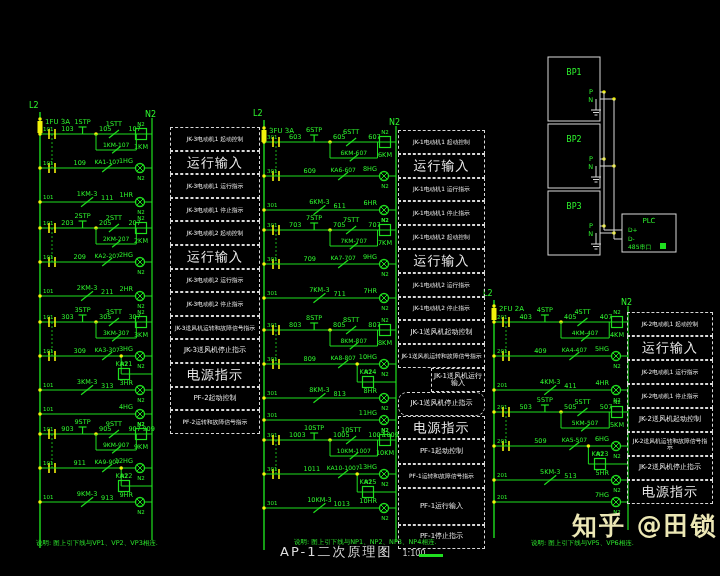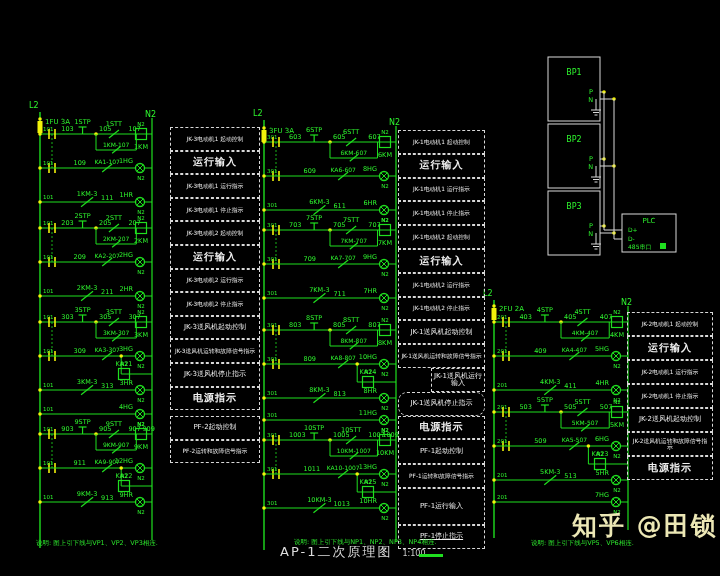--- a/index.html
+++ b/index.html
@@ -3,21 +3,21 @@
 <meta charset="utf-8">
 <style>
   html,body{margin:0;padding:0;background:#000;}
   .canvas{position:relative;width:720px;height:576px;background:#000;overflow:hidden;
           font-family:"DejaVu Sans",sans-serif;}
   #circuit{position:absolute;left:0;top:0;}
   .boxcol{position:absolute;display:flex;flex-direction:column;}
   .sigbox{box-sizing:border-box;border:1px dashed #d8d8d8;color:#f0f0f0;
           display:flex;align-items:center;justify-content:center;text-align:center;
           font-size:7px;line-height:1.05;padding:0 2px;overflow:hidden;}
-  .sigbox.hl{font-weight:bold;font-size:10px;letter-spacing:1px;text-align:center;}
+  .sigbox.hl{font-weight:normal;font-size:13px;letter-spacing:1px;text-align:center;}
   .sigbox.long{font-size:5.8px;}
   .note{position:absolute;color:#2ce32c;font-size:6.5px;white-space:nowrap;}
   .title-block{position:absolute;left:280px;top:541px;color:#dcdcdc;white-space:nowrap;}
   .title-main{font-size:13px;letter-spacing:2px;}
   .title-scale{font-size:8px;margin-left:10px;color:#d0d0d0;}
   .scalebar{position:absolute;left:419px;top:554px;width:24px;height:3px;background:#1fdf1f;}
   .watermark{position:absolute;left:572px;top:509px;color:#fef9c3;opacity:.93;
              font-size:25px;letter-spacing:2px;z-index:5;white-space:nowrap;font-weight:bold;}
 </style>
 </head>
@@ -658,53 +658,53 @@
 
   <div class="boxcol" id="boxcol-0" style="left: 170px; top: 127px; width: 90px;">
       <div class="sigbox long" style="height: 23.6px;">JK-3电动机1 起动控制</div>
       <div class="sigbox hl" style="height: 23.6px;">运行输入</div>
       <div class="sigbox long" style="height: 23.6px;">JK-3电动机1 运行指示</div>
       <div class="sigbox long" style="height: 23.6px;">JK-3电动机1 停止指示</div>
       <div class="sigbox long" style="height: 23.6px;">JK-3电动机2 起动控制</div>
       <div class="sigbox hl" style="height: 23.6px;">运行输入</div>
       <div class="sigbox long" style="height: 23.6px;">JK-3电动机2 运行指示</div>
       <div class="sigbox long" style="height: 23.6px;">JK-3电动机2 停止指示</div>
-      <div class="sigbox" style="height: 23.6px;">JK-3送风机起动控制</div>
       <div class="sigbox long" style="height: 23.6px;">JK-3送风机运转和故障信号指示</div>
       <div class="sigbox" style="height: 23.6px;">JK-3送风机停止指示</div>
       <div class="sigbox hl" style="height: 23.6px;">电源指示</div>
-      <div class="sigbox" style="height: 23.6px; margin-top: 6px;">PF-2起动控制</div>
+      <div class="sigbox" style="height: 23.6px;">PF-2起动控制</div>
       <div class="sigbox long" style="height: 23.6px;">PF-2运转和故障信号指示</div>
     </div>
   <div class="boxcol" id="boxcol-1" style="left: 398px; top: 130px; width: 87px;">
       <div class="sigbox long" style="height: 23.8px;">JK-1电动机1 起动控制</div>
       <div class="sigbox hl" style="height: 23.8px;">运行输入</div>
       <div class="sigbox long" style="height: 23.8px;">JK-1电动机1 运行指示</div>
       <div class="sigbox long" style="height: 23.8px;">JK-1电动机1 停止指示</div>
       <div class="sigbox long" style="height: 23.8px;">JK-1电动机2 起动控制</div>
       <div class="sigbox hl" style="height: 23.8px;">运行输入</div>
       <div class="sigbox long" style="height: 23.8px;">JK-1电动机2 运行指示</div>
       <div class="sigbox long" style="height: 23.8px;">JK-1电动机2 停止指示</div>
       <div class="sigbox" style="height: 23.8px;">JK-1送风机起动控制</div>
       <div class="sigbox long" style="height: 23.8px;">JK-1送风机运转和故障信号指示</div>
       <div class="sigbox" style="height: 23.8px; margin-left: 33px;">JK-1送风机运行输入</div>
       <div class="sigbox" style="height: 23.8px; border-radius: 9px;">JK-1送风机停止指示</div>
       <div class="sigbox hl" style="height: 23.8px;">电源指示</div>
       <div class="sigbox" style="height: 25px;">PF-1起动控制</div>
       <div class="sigbox long" style="height: 23.8px;">PF-1运转和故障信号指示</div>
       <div class="sigbox" style="height: 37px;">PF-1运行输入</div>
-      <div class="sigbox" style="height: 23.8px; text-decoration: underline;">PF-1停止指示</div>
+      <div class="sigbox" style="height: 23.8px;">PF-1停止指示</div>
     </div>
   <div class="boxcol" id="boxcol-2" style="left: 627px; top: 312px; width: 86px;">
       <div class="sigbox long" style="height: 24px;">JK-2电动机1 起动控制</div>
       <div class="sigbox hl" style="height: 24px;">运行输入</div>
       <div class="sigbox long" style="height: 24px;">JK-2电动机1 运行指示</div>
       <div class="sigbox long" style="height: 24px;">JK-2电动机1 停止指示</div>
       <div class="sigbox" style="height: 24px;">JK-2送风机起动控制</div>
       <div class="sigbox long" style="height: 24px;">JK-2送风机运转和故障信号指示</div>
+      <div class="sigbox" style="height: 24px;">JK-2送风机停止指示</div>
       <div class="sigbox hl" style="height: 24px;">电源指示</div>
     </div>
 
   <div class="note" style="left:36px;top:539px">说明: 图上引下线与VP1、VP2、VP3相连.</div>
   <div class="note" style="left:294px;top:538px">说明: 图上引下线与NP1、NP2、NP3、NP4相连.</div>
   <div class="note" style="left:531px;top:539px">说明: 图上引下线与VP5、VP6相连.</div>
 
   <div class="title-block">
     <span class="title-main">AP-1二次原理图</span><span class="title-scale">1:100</span>
   </div>

